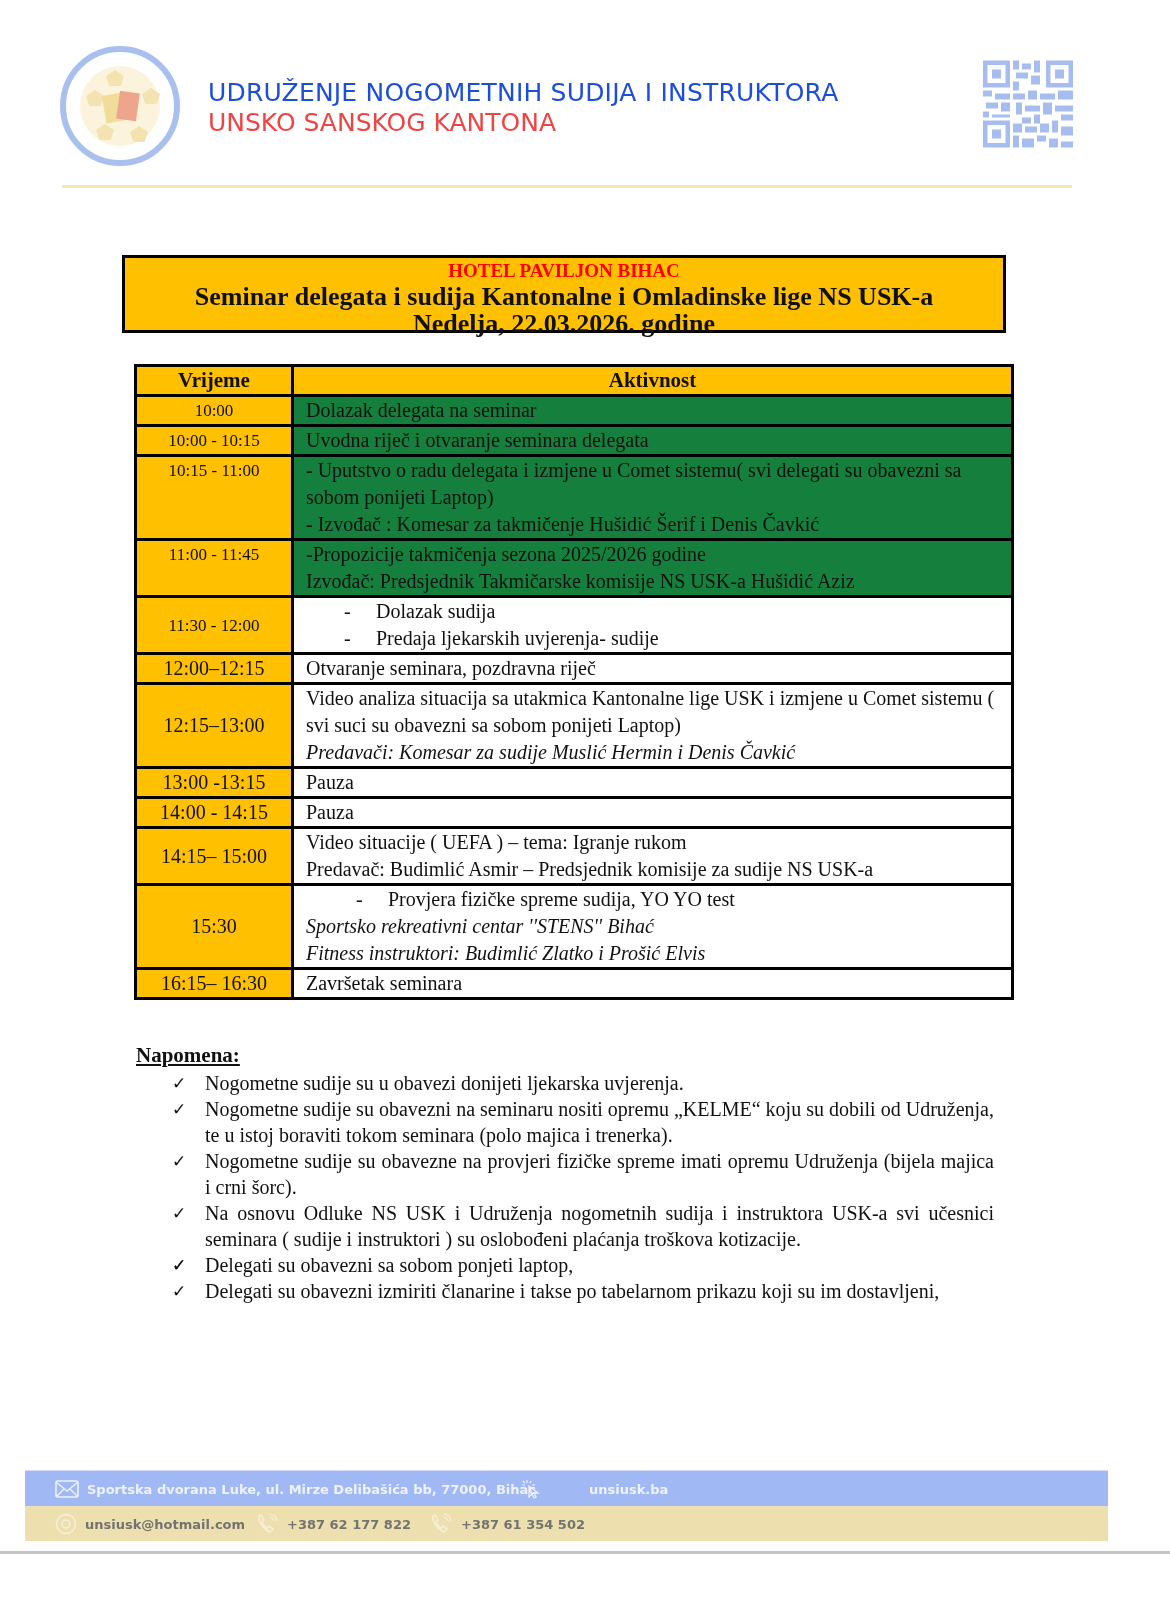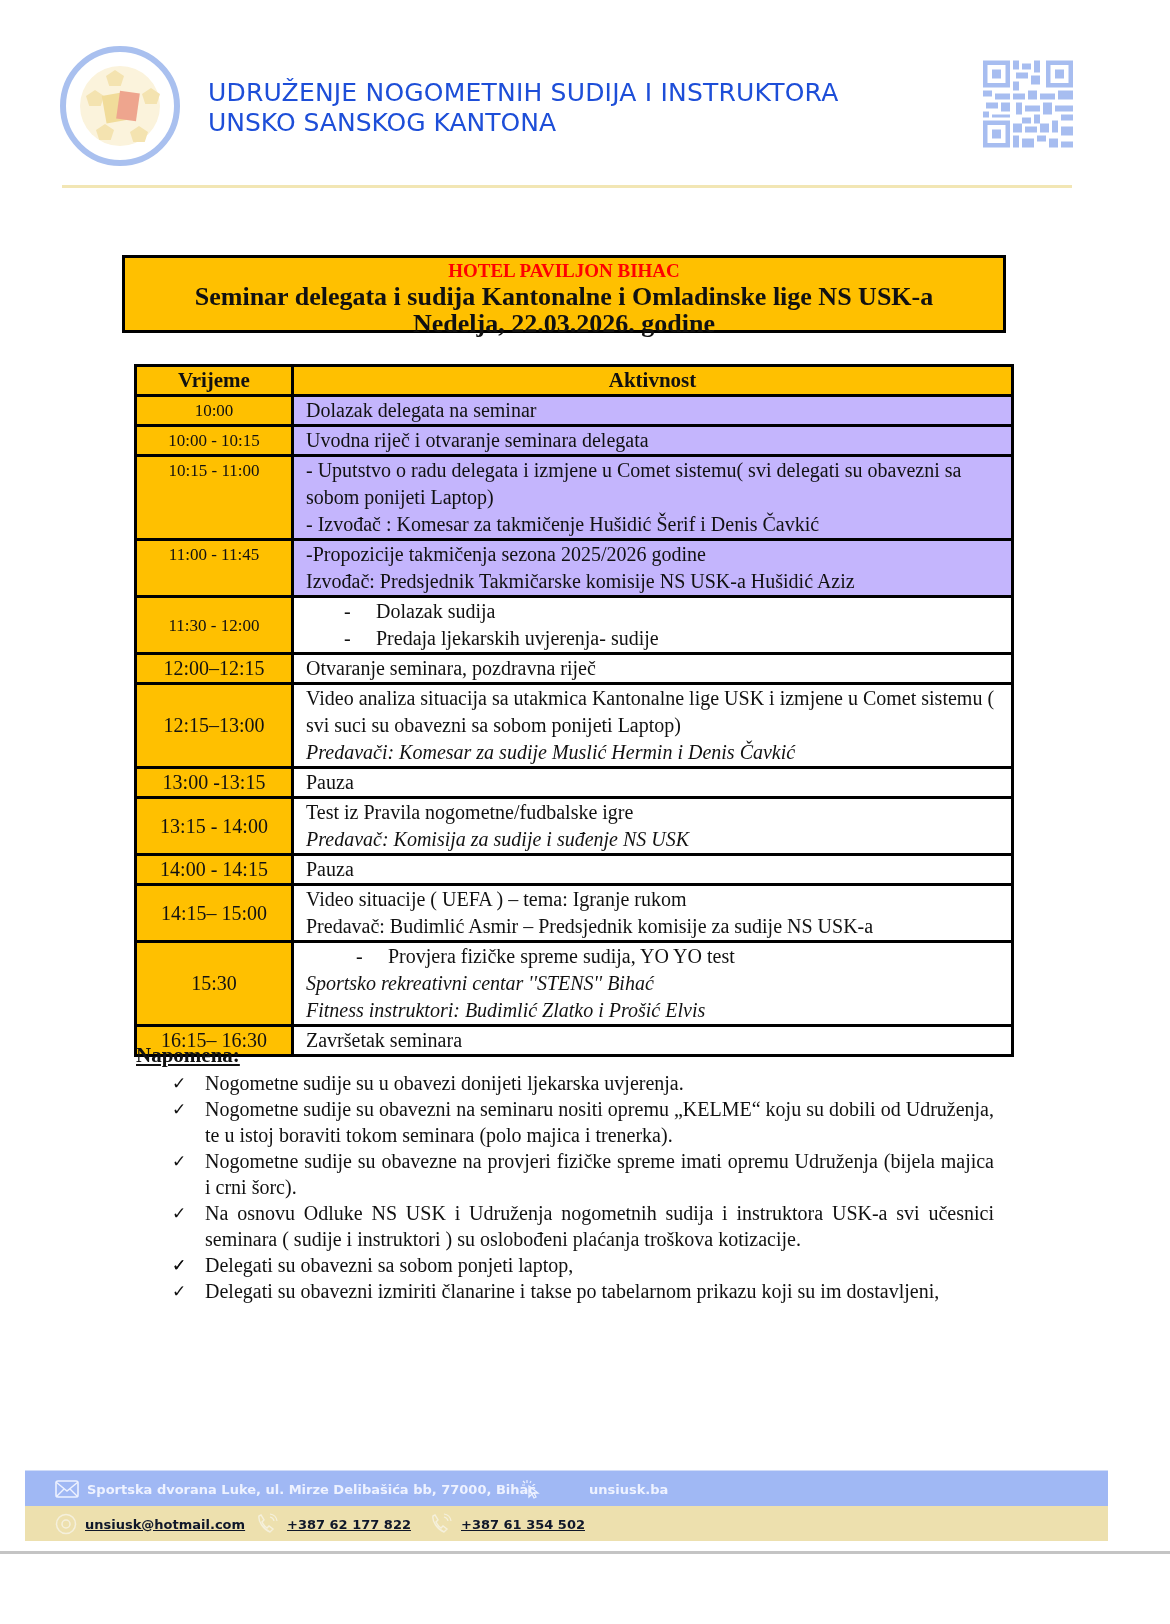--- a/index.html
+++ b/index.html
@@ -5,51 +5,51 @@
   html, body { margin:0; padding:0; background:#ffffff; }
   body { width:1170px; height:1624px; position:relative; overflow:hidden; font-family:"Liberation Serif", serif; color:#111; }
 
   .logo { position:absolute; left:60px; top:46px; width:120px; height:120px; border-radius:50%; border:6px solid #a9c0ef; box-sizing:border-box; background:#fff; overflow:hidden; }
   .logo .inner { position:absolute; left:14px; top:14px; width:80px; height:80px; border-radius:50%; background:#fbf3dc; }
   .logo .pent { position:absolute; width:18px; height:16px; background:#f4e3b0; clip-path:polygon(50% 0,100% 38%,82% 100%,18% 100%,0 38%); }
   .logo .card1 { position:absolute; left:38px; top:42px; width:20px; height:28px; background:#f1dc9a; transform:rotate(-10deg); }
   .logo .card2 { position:absolute; left:52px; top:40px; width:20px; height:28px; background:#eea58e; transform:rotate(8deg); }
 
   .org-name { position:absolute; left:208px; top:78px; font-family:"DejaVu Sans", sans-serif; font-size:25px; letter-spacing:0.2px; color:#1d4ed8; white-space:nowrap; }
-  .org-sub { position:absolute; left:208px; top:108px; font-family:"DejaVu Sans", sans-serif; font-size:25px; color:#1d4ed8; white-space:nowrap; }
+  .org-sub { position:absolute; left:208px; top:108px; font-family:"DejaVu Sans", sans-serif; font-size:25px; color:#ef4444; white-space:nowrap; }
 
   .qr { position:absolute; left:983px; top:60px; width:90px; height:88px; }
 
   .header-rule { position:absolute; left:62px; top:185px; width:1010px; height:3px; background:#f2e6b4; }
 
   .title-box { position:absolute; left:122px; top:255px; width:884px; height:78px; background:#ffc000; border:3px solid #000; box-sizing:border-box; text-align:center; font-weight:bold; font-family:"Liberation Serif", serif; }
   .title-box .l1 { color:#ff0000; font-size:19px; line-height:24px; margin-top:1px; }
   .title-box .l2, .title-box .l3 { font-size:26px; line-height:27px; }
 
   table.sched { position:absolute; left:134px; top:364px; width:880px; border-collapse:collapse; font-family:"Liberation Serif", serif; font-size:20px; }
   table.sched td, table.sched th { border:3px solid #000; padding:0 12px; vertical-align:top; line-height:27px; }
   table.sched th { background:#ffc000; font-weight:bold; font-size:21px; text-align:center; height:27px; }
   table.sched td.time { background:#ffc000; width:130px; text-align:center; font-size:17px; white-space:nowrap; }
   table.sched td.time.mid { vertical-align:middle; font-size:20px; }
   table.sched td.time.small { font-size:17px; }
-  table.sched td.act.yellow { background:#c4b5fd; }
+  table.sched td.act.yellow { background:#15803d; }
   table.sched td.act.white { background:#fff; }
   .it { font-style:italic; }
   .bul { display:block; padding-left:36px; }
   .bul::before { content:"-"; display:inline-block; width:32px; margin-left:-32px; }
 
   .note-title { position:absolute; left:136px; top:1043px; font-weight:bold; font-size:21px; text-decoration:underline; font-family:"Liberation Serif", serif; }
   ul.notes { position:absolute; left:172px; top:1070px; width:822px; margin:0; padding:0; list-style:none; font-size:20px; line-height:26px; font-family:"Liberation Serif", serif; }
   ul.notes li { position:relative; padding-left:33px; text-align:justify; }
   ul.notes li .chk { position:absolute; left:0; top:0; font-family:"DejaVu Sans", sans-serif; font-size:17px; }
 
   .foot1 { position:absolute; left:25px; top:1470px; width:1083px; height:36px; background:#a0b8f4; border-top:1px solid #d0dcf8; }
   .foot2 { position:absolute; left:25px; top:1506px; width:1083px; height:35px; background:#ede0ae; }
   .foot-item { position:absolute; top:0; height:36px; display:flex; align-items:center; font-family:"DejaVu Sans", sans-serif; font-size:13px; font-weight:bold; color:#eef2ff; white-space:nowrap; }
-  .foot2 .foot-item { color:#0f172a;text-decoration:underline; }
+  .foot2 .foot-item { color:#737373; }
   .foot-item svg { margin-right:8px; }
   .bottom-rule { position:absolute; left:0; top:1551px; width:1170px; height:3px; background:#c4c4c4; }
 </style>
 </head>
 <body>
 
 <div class="logo">
   <div class="inner"></div>
   <div class="pent" style="left:40px;top:18px;"></div>
   <div class="pent" style="left:20px;top:38px;"></div>
@@ -162,27 +162,20 @@
     <td class="act white">
       <div>Video analiza situacija sa utakmica Kantonalne lige USK i izmjene u Comet sistemu ( svi suci su obavezni sa sobom ponijeti Laptop)</div>
       <div class="it">Predavači: Komesar za sudije Muslić Hermin i Denis Čavkić</div>
     </td>
   </tr>
   <tr>
     <td class="time mid">13:00 -13:15</td>
     <td class="act white"><span>Pauza</span></td>
   </tr>
   <tr>
-    <td class="time mid">13:15 - 14:00</td>
-    <td class="act white">
-      <div>Test iz Pravila nogometne/fudbalske igre</div>
-      <div class="it">Predavač: Komisija za sudije i suđenje NS USK</div>
-    </td>
-  </tr>
-  <tr>
     <td class="time mid">14:00 - 14:15</td>
     <td class="act white"><span>Pauza</span></td>
   </tr>
   <tr>
     <td class="time mid">14:15– 15:00</td>
     <td class="act white">
       <div>Video situacije ( UEFA ) – tema: Igranje rukom</div>
       <div>Predavač: Budimlić Asmir – Predsjednik komisije za sudije NS USK-a</div>
     </td>
   </tr>

